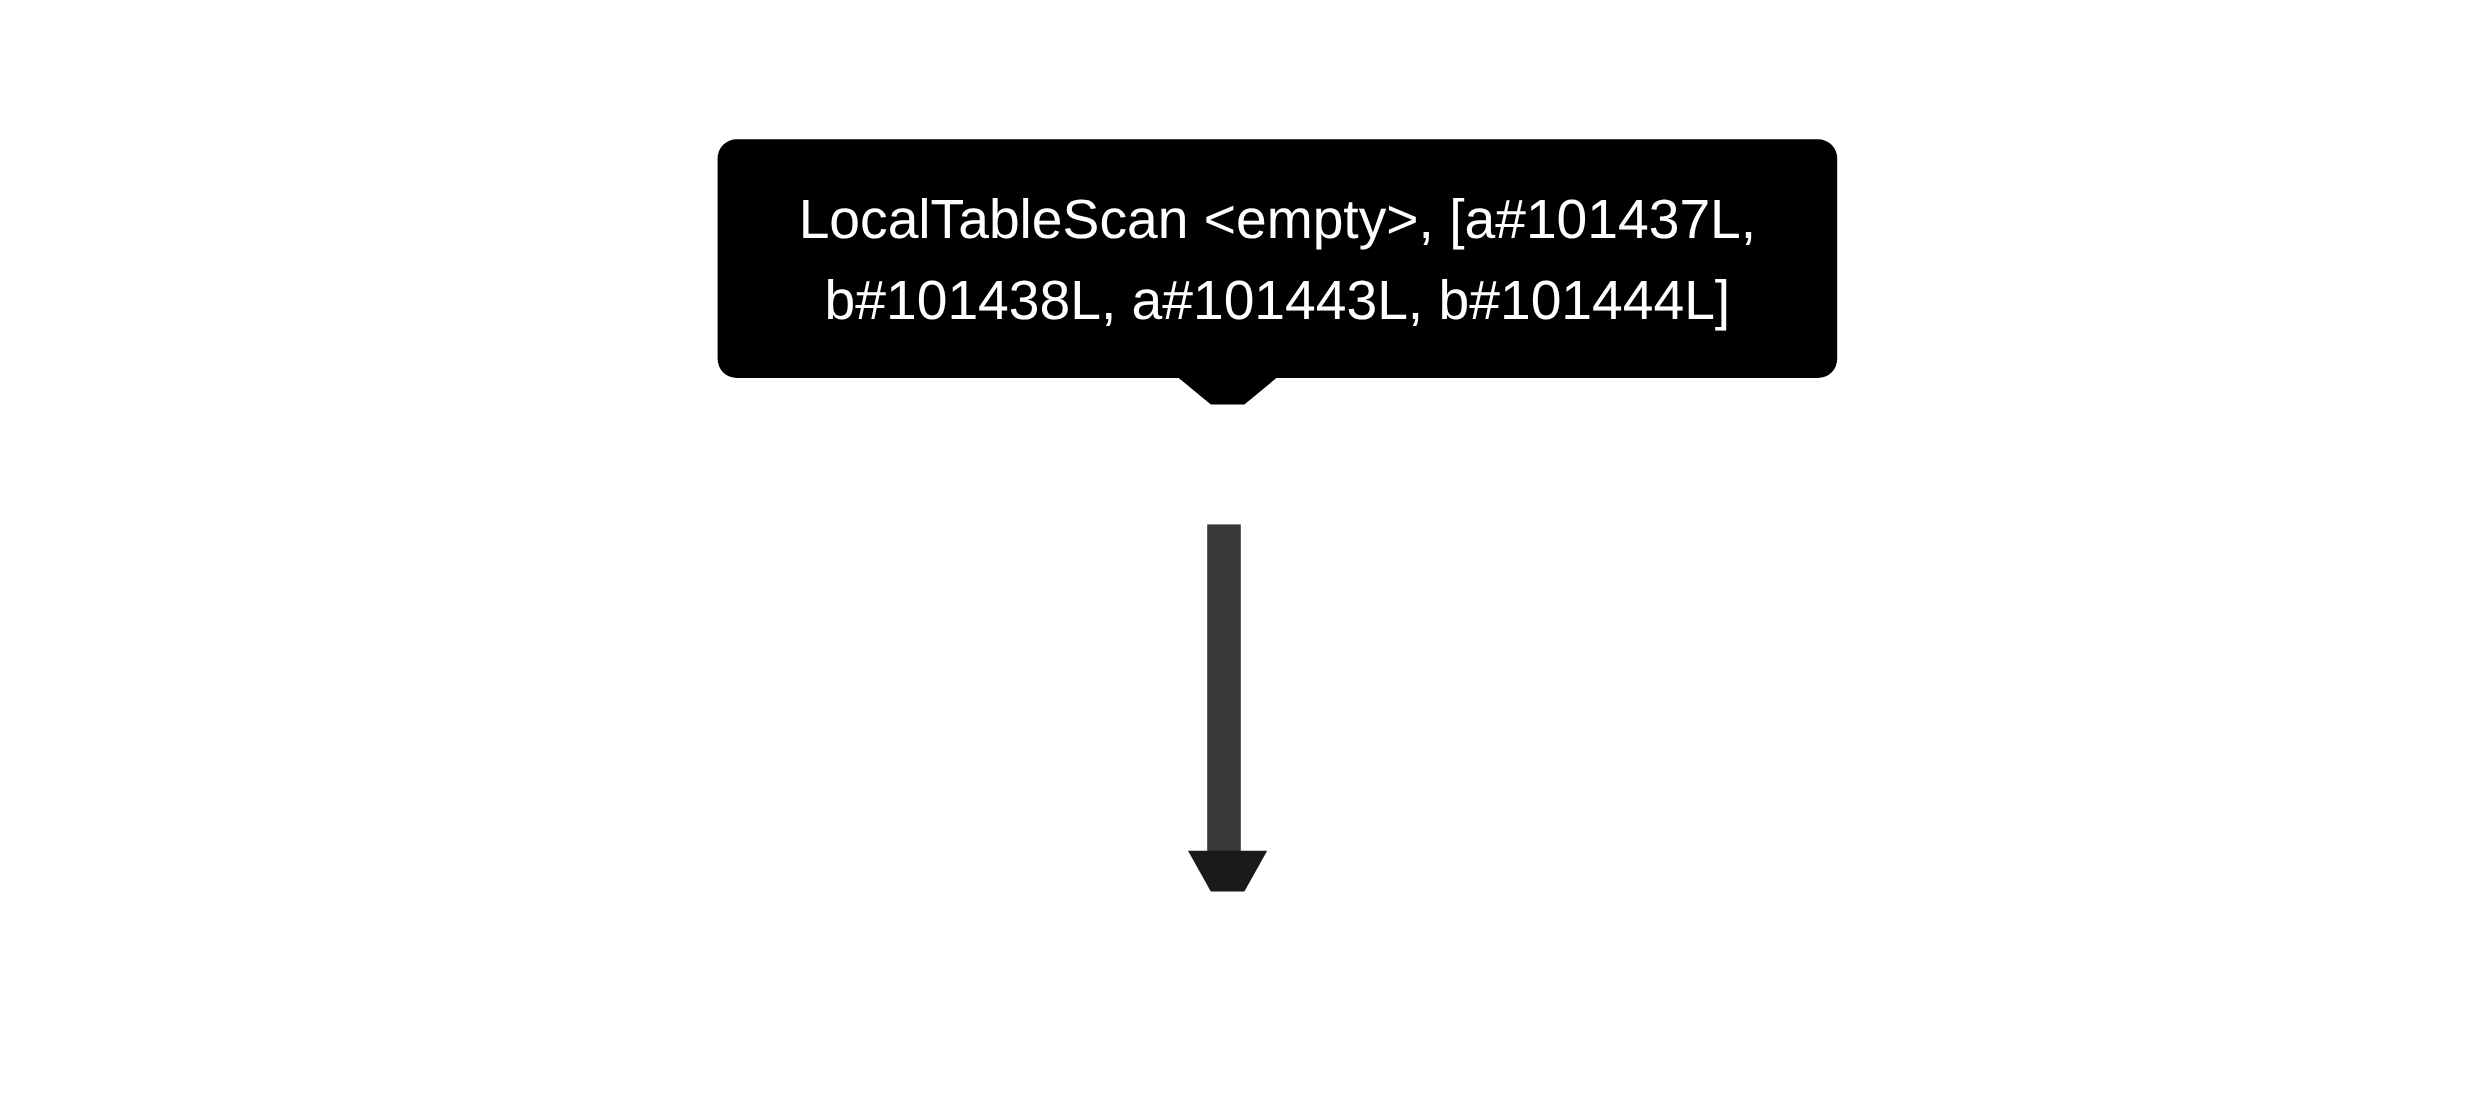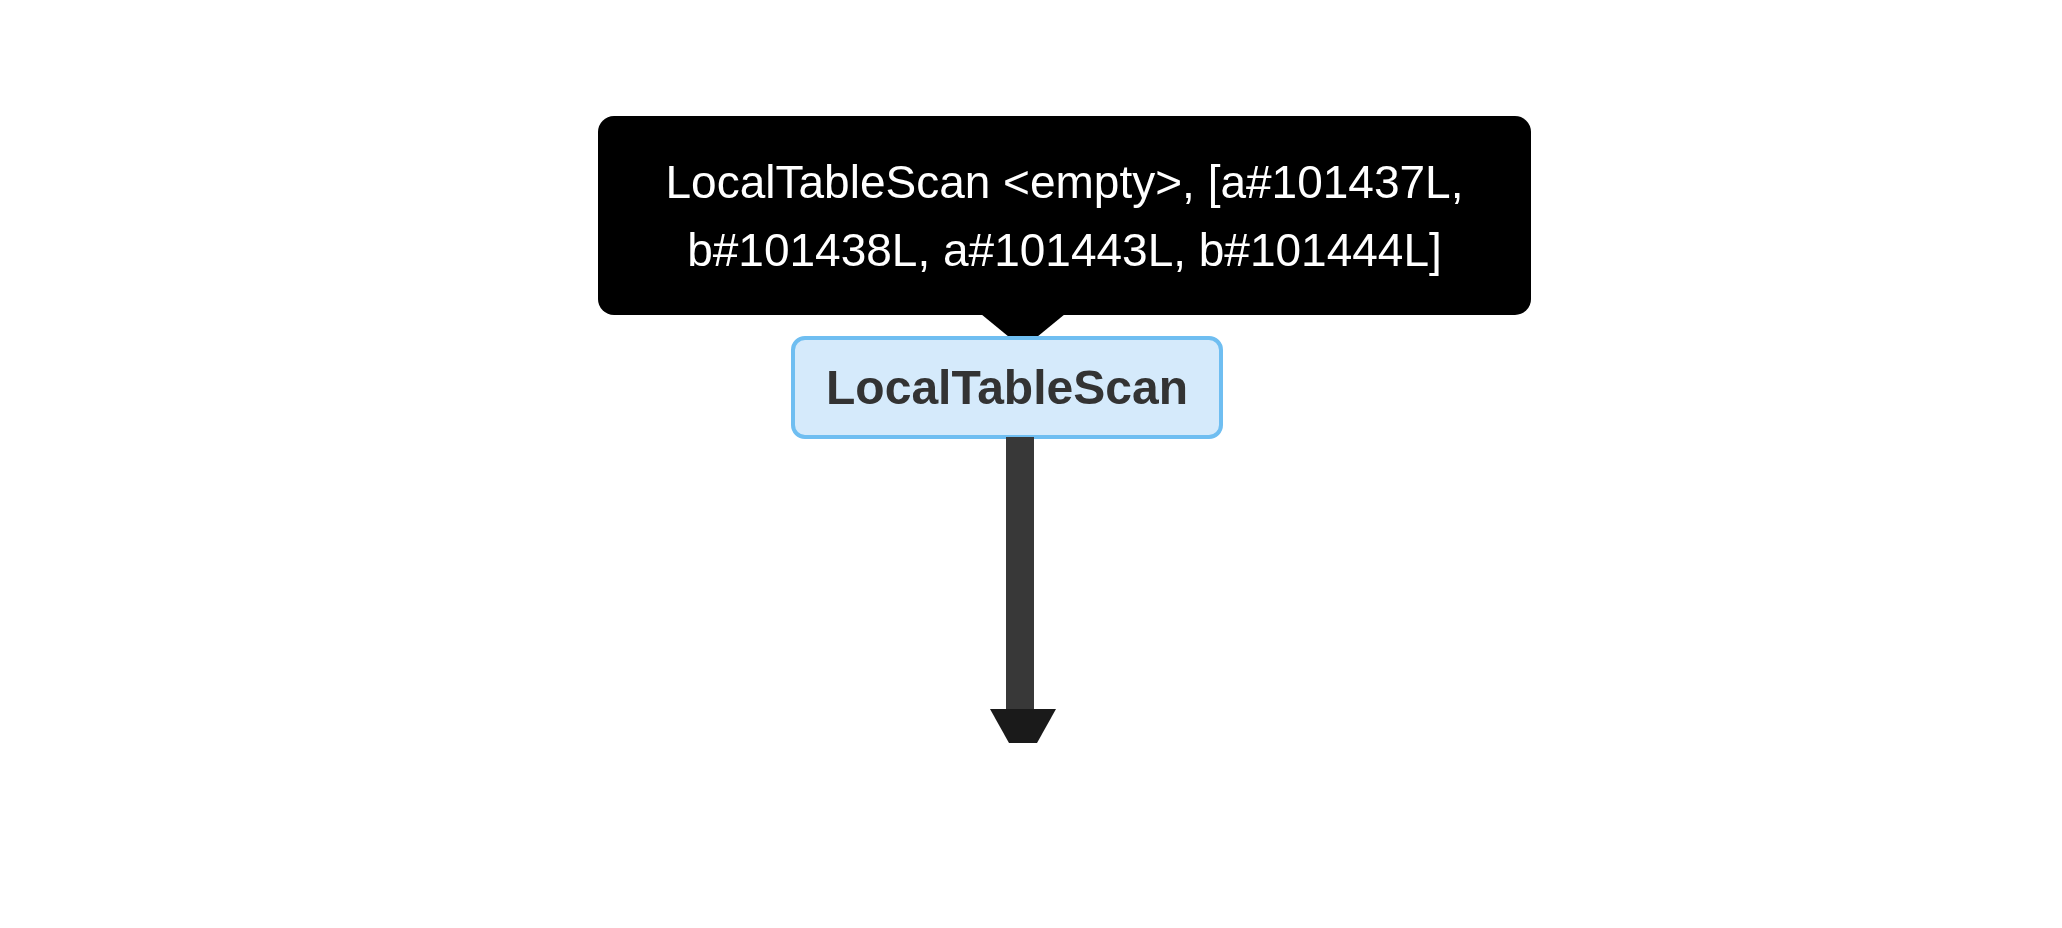--- a/index.html
+++ b/index.html
@@ -87,21 +87,18 @@
 </head>
 <body>
 
 <div class="canvas">
 
   <div class="tooltip">
     <span>LocalTableScan &lt;empty&gt;, [a#101437L, b#101438L, a#101443L, b#101444L]</span>
   </div>
   <div class="tooltip-caret"></div>
 
-  <div class="node node-local">
-    <span>LocalTableScan</span>
-  </div>
 
   <div class="edge-line"></div>
   <div class="edge-arrowhead"></div>
 
 
 </div>
 
 </body></html>

